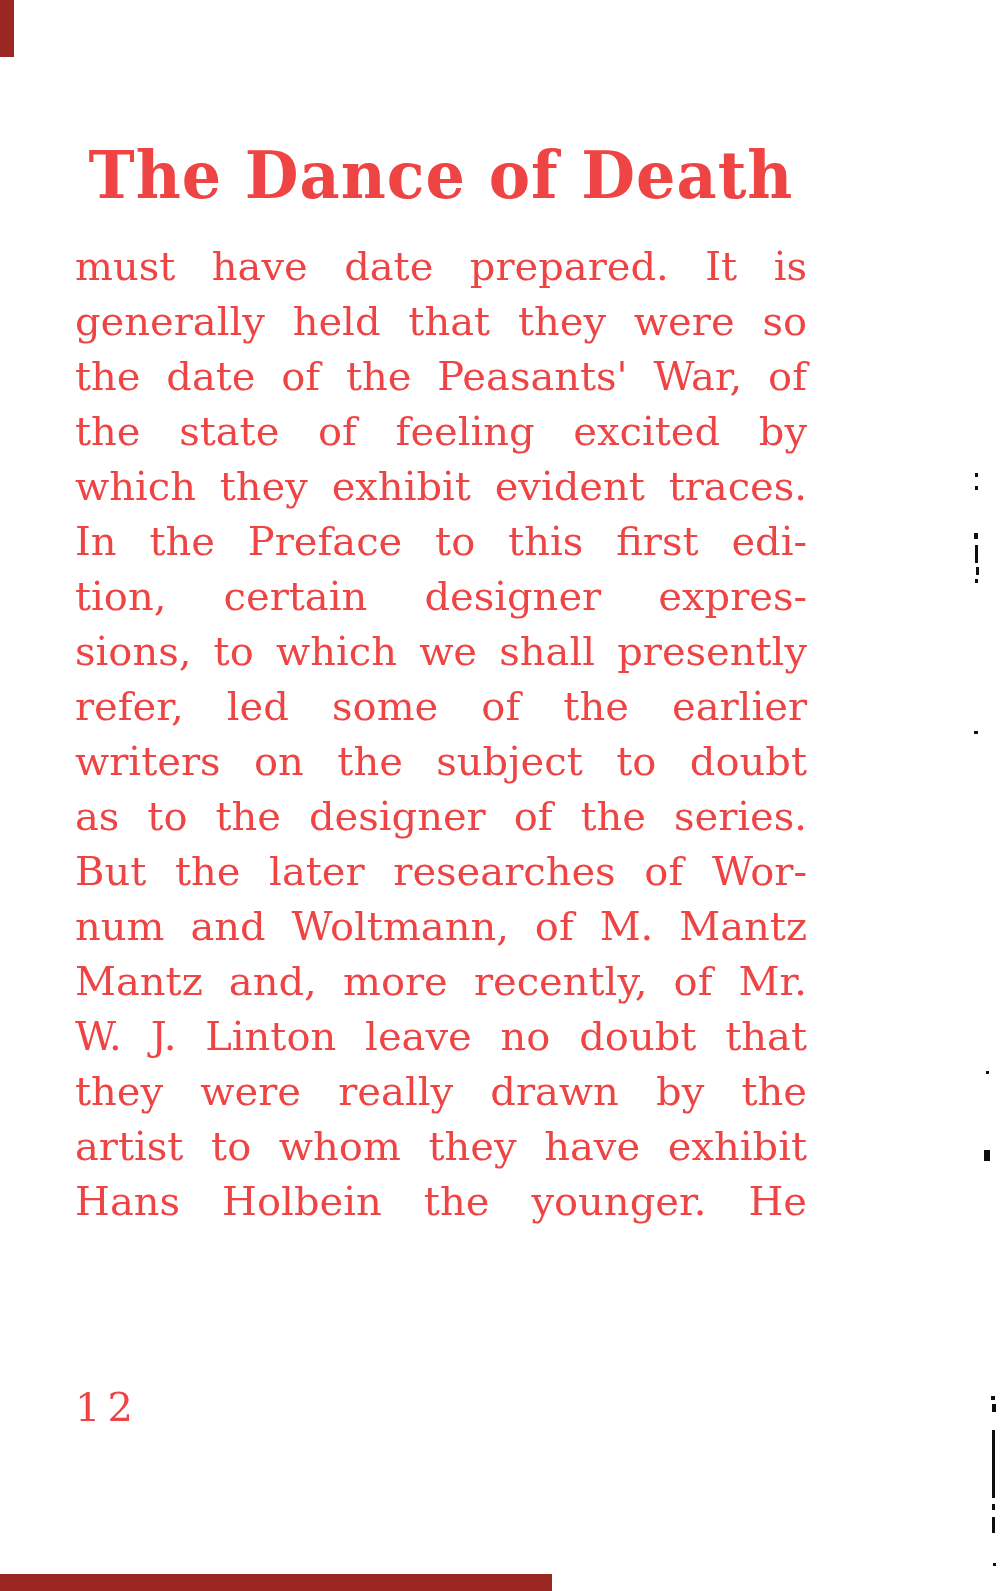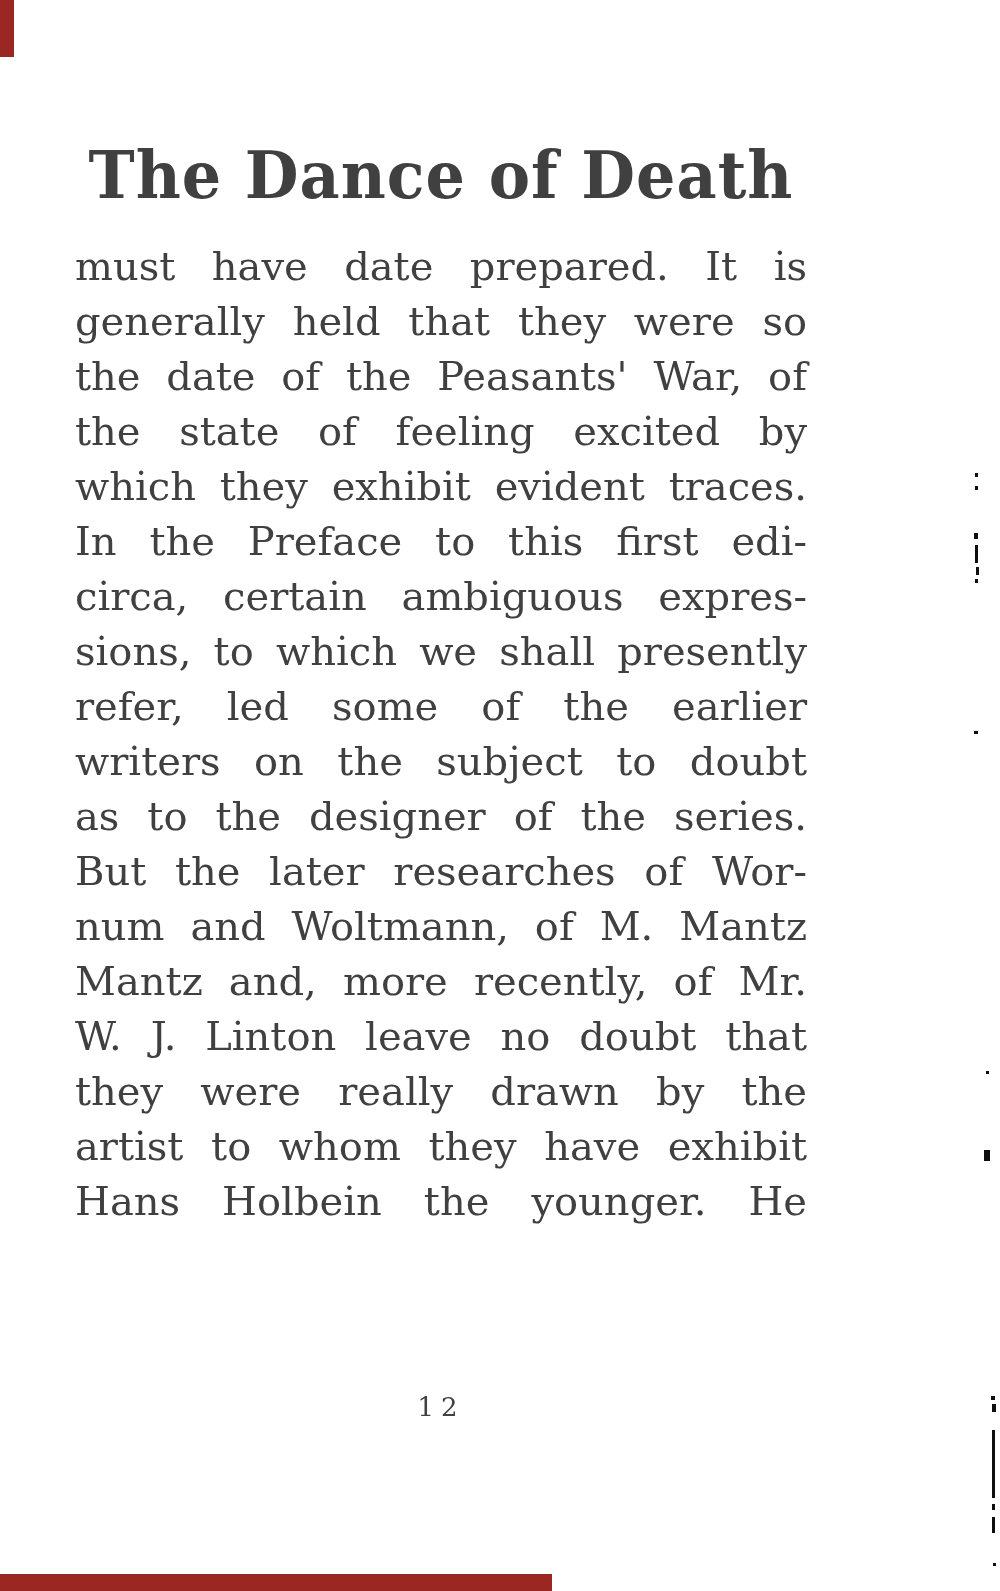--- a/index.html
+++ b/index.html
@@ -48,42 +48,41 @@
     white-space: normal;
   }
   .line i { font-style: italic; }
   .page-number {
     position: absolute;
     left: 75px;
     top: 1382px;
     width: 732px;
     height: 50px;
     line-height: 50px;
-    text-align: center;
-    font-size: 26px;
+    font-size: 40px;
     letter-spacing: 7px;
   }
   .artifact {
     position: absolute;
   }
 </style>
 </head>
 <body>
 
-<div class="page" style="background: rgb(255, 255, 255); color: #404040;">
+<div class="page" style="background: rgb(255, 255, 255); color: #ef4444;">
   <div class="title">The Dance of Death</div>
 
   <div class="body-text">
       <div class="line">must have date prepared.  It is</div>
       <div class="line">generally held that they were so</div>
       <div class="line">the date of the Peasants' War, of</div>
       <div class="line">the state of feeling excited by</div>
       <div class="line">which they exhibit evident traces.</div>
       <div class="line">In the Preface to this first edi-</div>
-      <div class="line">circa, certain ambiguous expres-</div>
+      <div class="line">tion, certain designer expres-</div>
       <div class="line">sions, to which we shall presently</div>
       <div class="line">refer, led some of the earlier</div>
       <div class="line">writers on the subject to doubt</div>
       <div class="line">as to the designer of the series.</div>
       <div class="line">But the later researches of Wor-</div>
       <div class="line">num and Woltmann, of M. Mantz</div>
       <div class="line">Mantz and, more recently, of Mr.</div>
       <div class="line">W. J. Linton leave no doubt that</div>
       <div class="line">they were really drawn by the</div>
       <div class="line">artist to whom they have exhibit</div>

